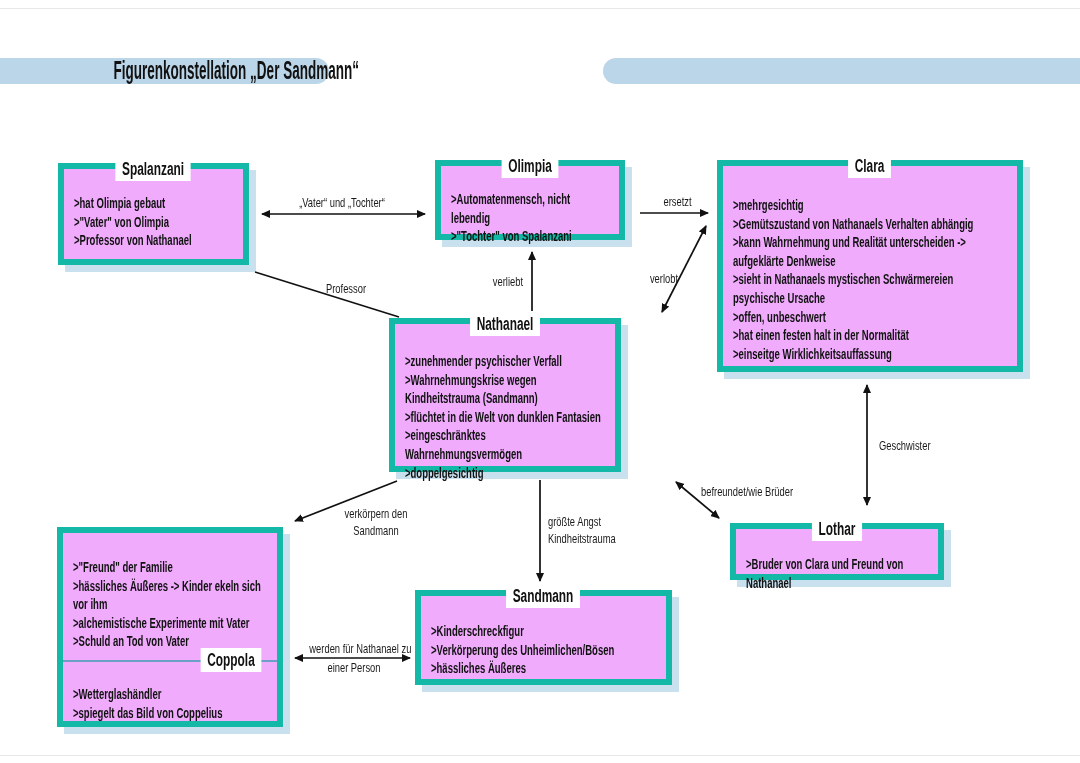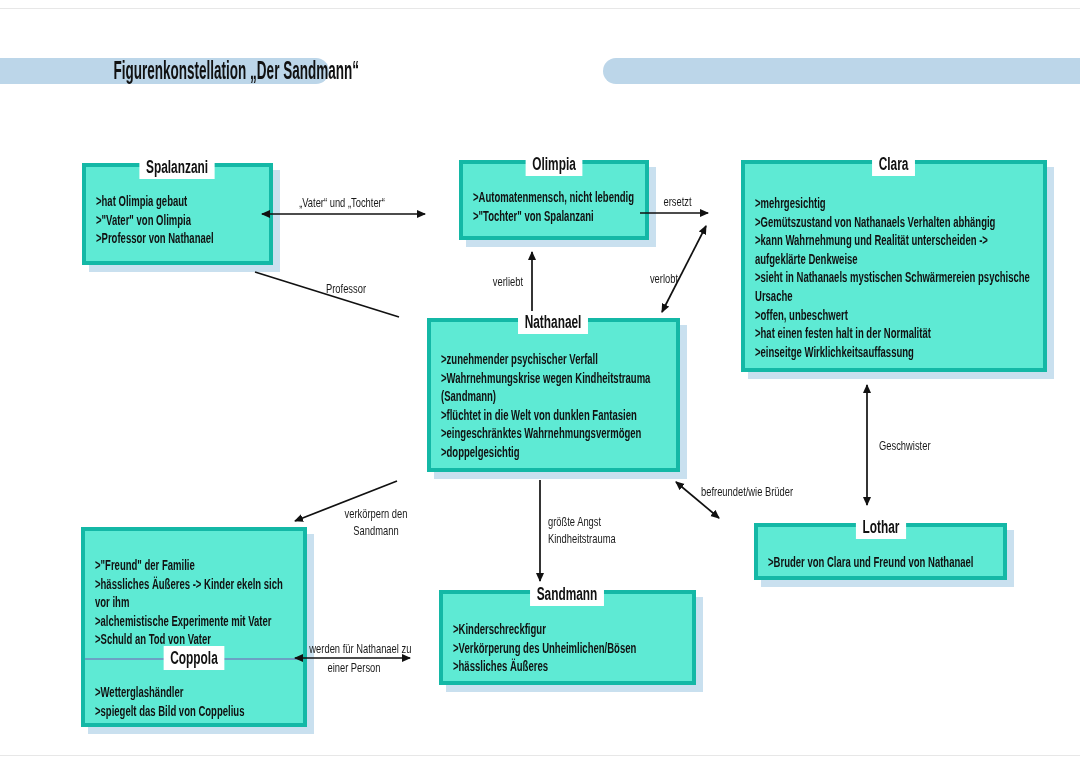--- a/index.html
+++ b/index.html
@@ -9,30 +9,30 @@
   }
   .edge{position:absolute;left:0;right:0;height:1px;background:#e7e7e7;}
   
   .accent-bar{position:absolute;top:58px;height:26px;background:#bcd6e9;}
   .bar-left{left:0;width:329px;border-radius:0 13px 13px 0;}
   .bar-right{left:603px;right:0;border-radius:13px 0 0 13px;}
   .page-title{position:absolute;left:0;top:54px;width:922px;height:32px;text-align:left;line-height:32px;}
   .page-title span{display:inline-block;font-size:26px;font-weight:bold;white-space:nowrap;
     transform:scaleX(0.52);letter-spacing:0;}
   
-  .box{position:absolute;box-sizing:border-box;border:4px solid #14b8a6;background:#5eead4;
-    box-shadow:7px 7px 0 0 #c9e0ef;margin-left:24px;}
+  .box{position:absolute;box-sizing:border-box;border:6px solid #14b8a6;background:#f0abfc;
+    box-shadow:7px 7px 0 0 #c9e0ef;}
   .legend{position:absolute;top:-12px;left:0;right:0;text-align:center;height:24px;line-height:24px;}
   .legend span{display:inline-block;background:#fff;padding:0 10px;font-weight:bold;font-size:18px;
     white-space:nowrap;transform:scaleX(0.66);}
   .bbody{position:absolute;left:10px;transform:scaleX(0.68);transform-origin:0 0;
     width:calc((100% - 20px)/0.68);font-weight:bold;font-size:14px;line-height:18.6px;}
   .bl{min-height:18px;}
   .divider{position:absolute;left:0;right:0;border-top:2px solid #6ba1c4;}
-  .sub-legend{position:absolute;left:0;right:0;text-align:center;height:24px;line-height:24px;}
+  .sub-legend{position:absolute;left:0;right:0;text-align:right;height:24px;line-height:24px;}
   .sub-legend span{display:inline-block;background:#fff;padding:0 10px;font-weight:bold;font-size:18px;
     white-space:nowrap;transform:scaleX(0.66);}
   
   .rlabel{position:absolute;font-size:13px;line-height:16px;color:#1a1a1a;white-space:nowrap;}
   .rc{text-align:center;transform:scaleX(0.72);transform-origin:50% 50%;}
   .rr{text-align:right;transform:scaleX(0.72);transform-origin:100% 50%;}
   .rl{text-align:left;transform:scaleX(0.72);transform-origin:0 50%;}
   .rlabel .sub{line-height:17px;}
   .overlay{position:absolute;left:0;top:0;pointer-events:none;}
 </style>
@@ -71,21 +71,21 @@
     <div class="bl">&gt;mehrgesichtig</div>
     <div class="bl">&gt;Gemütszustand von Nathanaels Verhalten abhängig</div>
     <div class="bl">&gt;kann Wahrnehmung und Realität unterscheiden -&gt; aufgeklärte Denkweise</div>
     <div class="bl">&gt;sieht in Nathanaels mystischen Schwärmereien psychische Ursache</div>
     <div class="bl">&gt;offen, unbeschwert</div>
     <div class="bl">&gt;hat einen festen halt in der Normalität</div>
     <div class="bl">&gt;einseitge Wirklichkeitsauffassung</div>
   </div>
 </div>
 
-<div class="box" style="left:403px;top:318px;width:253px;height:154px;">
+<div class="box" style="left:389px;top:318px;width:232px;height:154px;">
   <div class="legend"><span>Nathanael</span></div>
   <div class="bbody" style="top:28px;">
     <div class="bl">&gt;zunehmender psychischer Verfall</div>
     <div class="bl">&gt;Wahrnehmungskrise wegen Kindheitstrauma (Sandmann)</div>
     <div class="bl">&gt;flüchtet in die Welt von dunklen Fantasien</div>
     <div class="bl">&gt;eingeschränktes Wahrnehmungsvermögen</div>
     <div class="bl">&gt;doppelgesichtig</div>
   </div>
 </div>
 
@@ -106,21 +106,21 @@
 
 <div class="box" style="left:415px;top:590px;width:257px;height:95px;">
   <div class="legend"><span>Sandmann</span></div>
   <div class="bbody" style="top:26px;">
     <div class="bl">&gt;Kinderschreckfigur</div>
     <div class="bl">&gt;Verkörperung des Unheimlichen/Bösen</div>
     <div class="bl">&gt;hässliches Äußeres</div>
   </div>
 </div>
 
-<div class="box" style="left:730px;top:523px;width:253px;height:57px;">
+<div class="box" style="left:730px;top:523px;width:214px;height:57px;">
   <div class="legend"><span>Lothar</span></div>
   <div class="bbody" style="top:26px;">
     <div class="bl">&gt;Bruder von Clara und Freund von Nathanael</div>
   </div>
 </div>
 
 <svg class="overlay" width="1080" height="763" viewBox="0 0 1080 763">
   <defs>
     <marker id="ah" markerWidth="10" markerHeight="10" refX="8" refY="4" orient="auto-start-reverse" markerUnits="userSpaceOnUse">
       <path d="M0,0 L9,4 L0,8 Z" fill="#111"></path>

